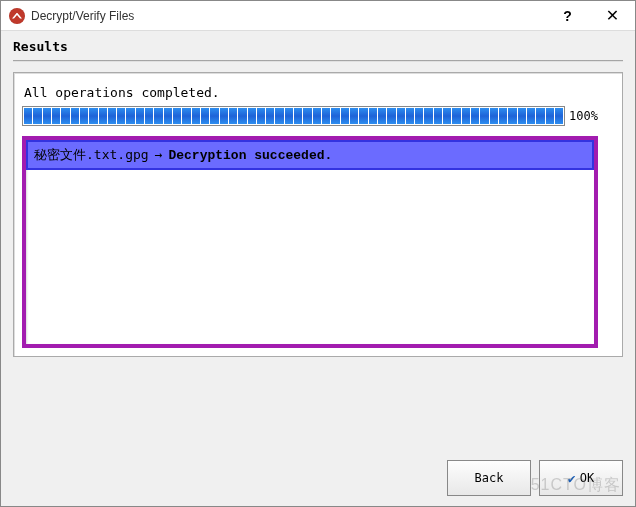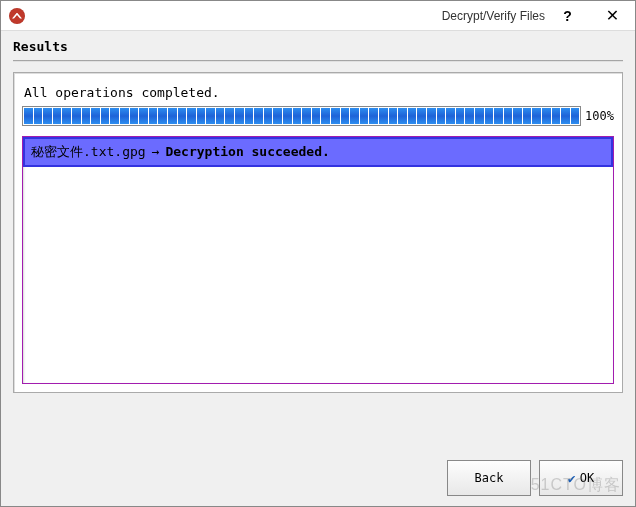--- a/index.html
+++ b/index.html
@@ -28,42 +28,42 @@
       position: relative;
     }
     .titlebar .app-icon::after {
       content: "";
       position: absolute;
       top: 5px; left: 3px;
       width: 10px; height: 6px;
       background: #fff;
       clip-path: polygon(0 100%, 50% 0, 100% 100%, 80% 100%, 50% 40%, 20% 100%);
     }
-    .titlebar .title { flex: 1; color: #333; font-family: Arial, sans-serif; text-align: right; }
+    .titlebar .title { flex: 1; color: #333; font-family: Arial, sans-serif; }
     .titlebar .controls { display: flex; height: 100%; }
     .titlebar .controls > div {
       width: 45px;
       display: flex;
       align-items: center;
       justify-content: center;
       font-size: 14px;
       font-family: Arial, sans-serif;
       cursor: pointer;
     }
     .titlebar .controls .help { font-weight: bold; }
     .titlebar .controls .close { font-size: 16px; }
 
     .content { padding: 8px 12px 0 12px; }
     .section-title { font-weight: bold; font-family: "SimSun", monospace; font-size: 13px; }
     .hr { height: 2px; background: linear-gradient(#888, #fff); margin: 6px 0 10px 0; }
 
     .panel {
       border: 1px solid #aaa;
       background: #fff;
-      padding: 10px 8px 8px 8px;
+      padding: 10px 24px 8px 8px;
       box-shadow: inset 1px 1px 0 #ddd;
     }
     .status-line {
       font-family: "SimSun", monospace;
       font-size: 13px;
       padding: 2px 0 6px 2px;
     }
     .progress-row { display: flex; align-items: center; gap: 4px; }
     .progress-bar {
       flex: 1;
@@ -76,40 +76,40 @@
       overflow: hidden;
     }
     .progress-bar .seg {
       width: 9px;
       background: linear-gradient(to bottom, #2d8ef0 0%, #1e63d8 50%, #2d8ef0 100%);
     }
     .progress-pct { font-family: "SimSun", monospace; font-size: 12px; white-space: nowrap; }
 
     .results-box {
       margin-top: 10px;
-      border: 1px solid #a21caf;
-      height: 248px;
+      border: 4px solid #a21caf;
+      height: 212px;
       background: #fff;
       box-shadow: inset 1px 1px 2px rgba(0,0,0,0.15);
       overflow: hidden;
     }
     .result-row {
       background: #6b6bff;
       border: 2px solid #3333e0;
       padding: 4px 6px;
       font-family: "SimSun", monospace;
       font-size: 13px;
       color: #000;
       display: flex;
       align-items: baseline;
       gap: 4px;
       flex-wrap: wrap;
     }
     .result-row .arrow { padding: 0 2px; }
-    .result-row .status { font-weight: bold; }
+    .result-row .status { font-weight: bold; font-family: Liberation Mono, monospace; }
 
     .checkbox-row {
       display: flex;
       align-items: center;
       gap: 6px;
       margin: 10px 0 0 4px;
       font-family: "SimSun", monospace;
       font-size: 13px;
     }
     .checkbox-row input { width: 13px; height: 13px; }

